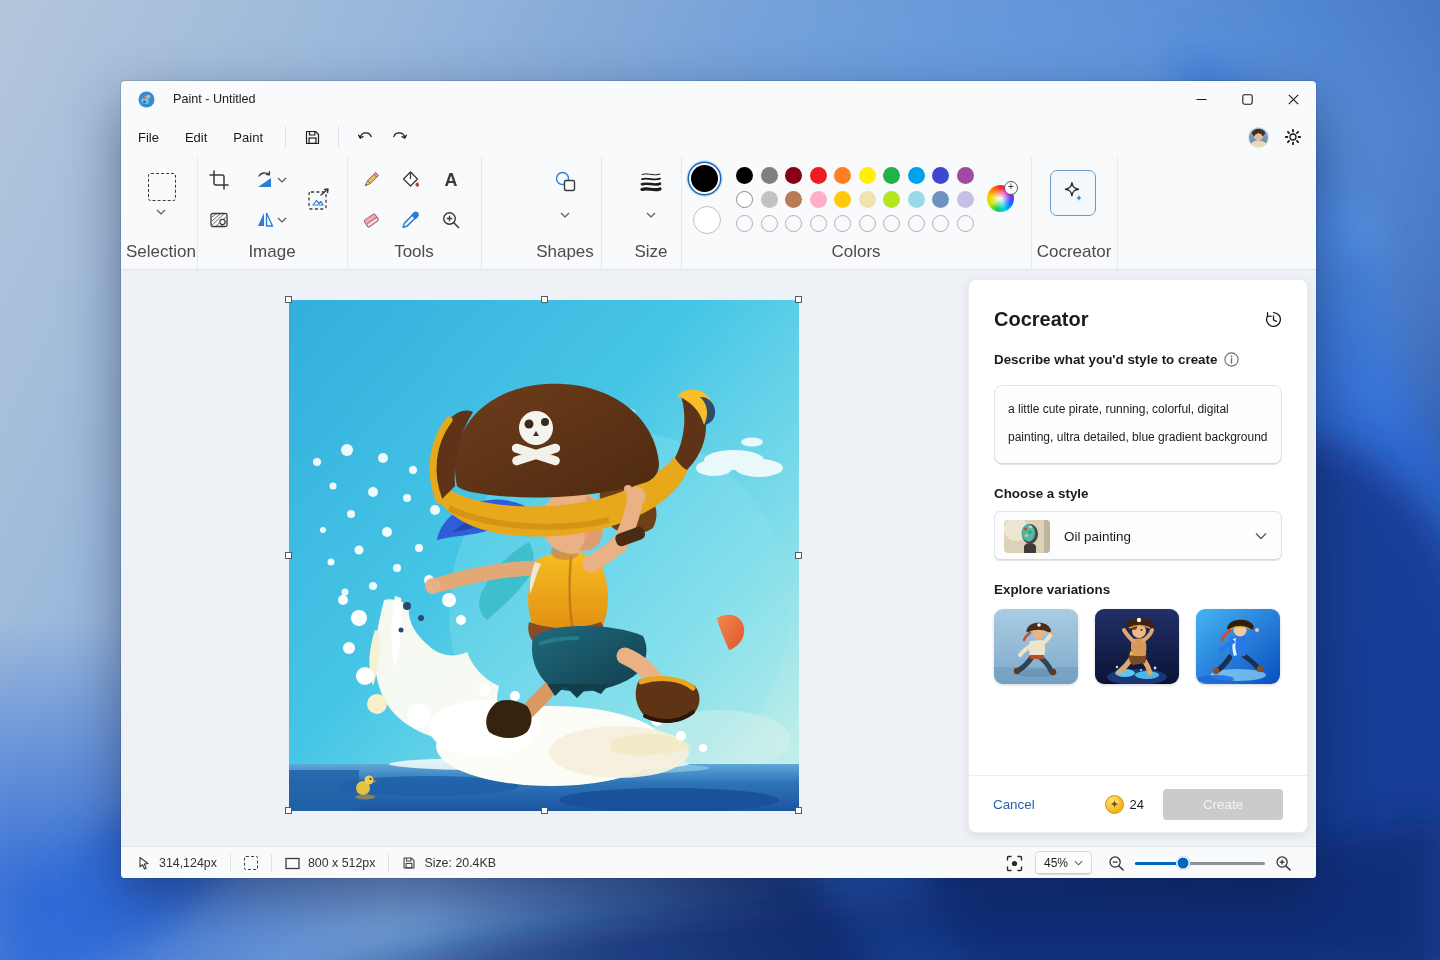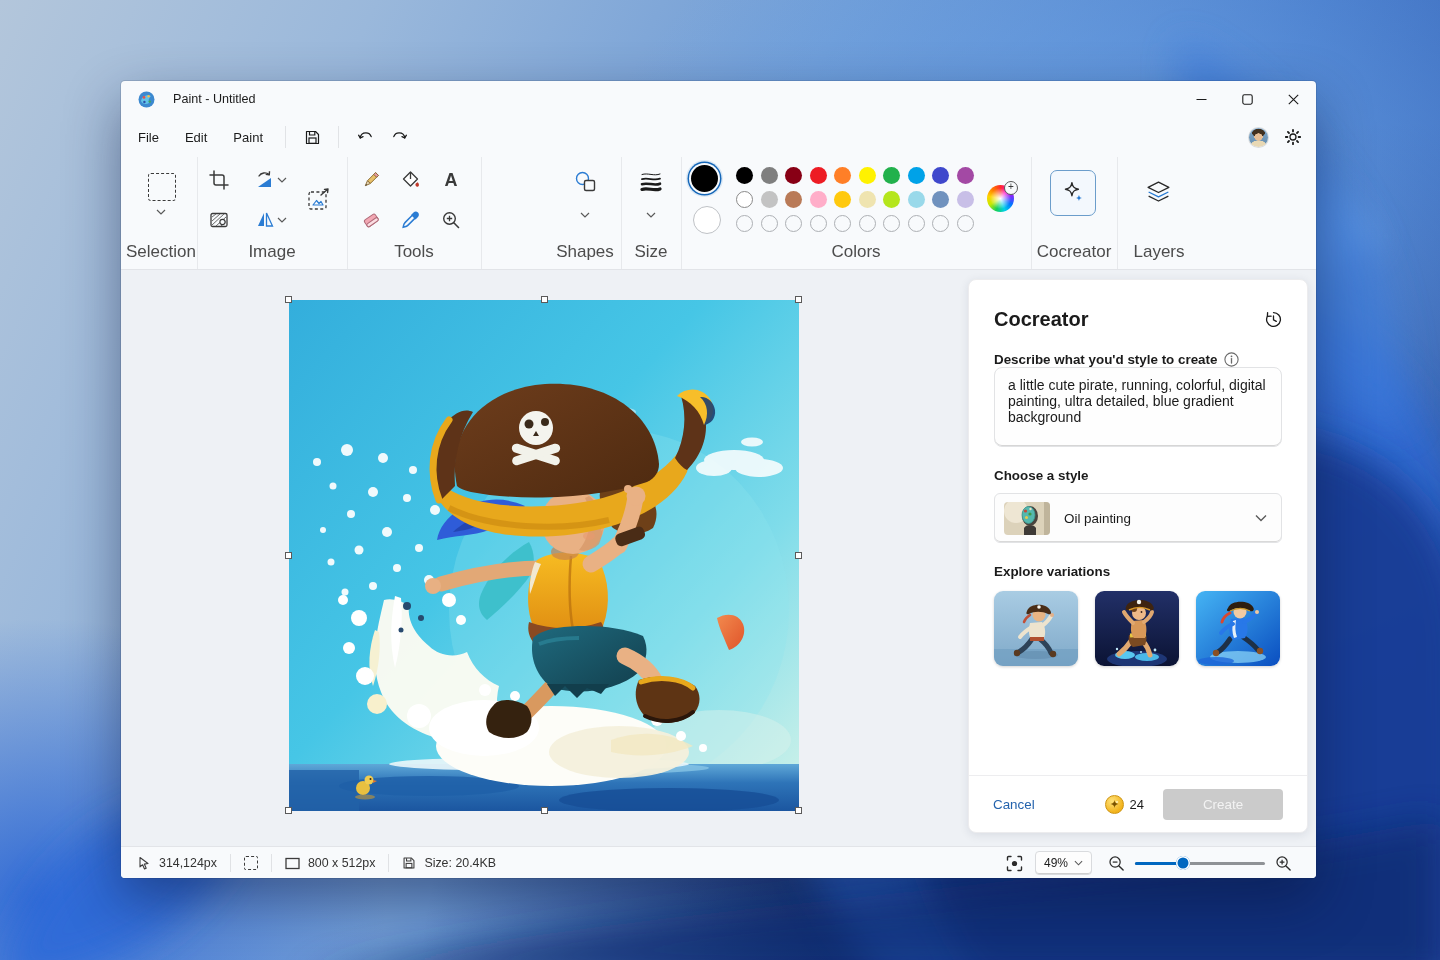--- a/index.html
+++ b/index.html
@@ -59,22 +59,22 @@
   .canvas-wrap{position:absolute;left:168px;top:30px;width:510px;height:511px;}
   .canvas-svg{display:block;width:510px;height:511px;}
   .handle{position:absolute;width:7px;height:7px;background:#fff;border:1px solid #5A5A5A;box-sizing:border-box;}
   
   .panel{position:absolute;left:847px;top:9px;width:340px;height:554px;background:#FFFFFF;border:1px solid #ECECEE;border-radius:8px;
     box-shadow:0 2px 10px rgba(30,40,70,.10);box-sizing:border-box;}
   .panel-inner{padding:28px 25px 0 25px;position:relative;}
   .panel-title{font-size:20px;font-weight:700;color:#1b1b1b;}
   .history-btn{position:absolute;right:22px;top:27px;width:24px;height:24px;display:flex;align-items:center;justify-content:center;border-radius:4px;}
   .field-label{margin-top:21px;font-size:13.4px;font-weight:700;color:#1b1b1b;display:flex;align-items:center;gap:7px;}
-  .prompt-box{margin-top:0;height:60px;border:1px solid #E2E3E5;border-radius:8px;background:#FEFEFE;padding:9px 13px;
-    font-size:14px;line-height:16px;color:#1b1b1b;box-shadow:inset 0 -1px 0 #D6D6D6;}
+  .prompt-box{margin-top:18px;height:60px;border:1px solid #E2E3E5;border-radius:8px;background:#FEFEFE;padding:9px 13px;
+    font-size:12px;line-height:28px;color:#1b1b1b;box-shadow:inset 0 -1px 0 #D6D6D6;}
   .style-drop{margin-top:10px;height:48px;border:1px solid #E2E3E5;border-radius:6px;background:#FDFDFD;display:flex;align-items:center;padding:0 14px 0 9px;box-shadow:inset 0 -1px 0 #D9D9D9;}
   .style-thumb{width:46px;height:33px;border-radius:4px;overflow:hidden;flex:0 0 auto;}
   .style-name{margin-left:14px;font-size:13.4px;color:#1b1b1b;flex:1;}
   .variations{margin-top:12px;display:flex;gap:17px;}
   .var-thumb{width:84px;height:75px;border-radius:9px;overflow:hidden;box-shadow:0 1px 3px rgba(0,0,0,.18);}
   .panel-footer{position:absolute;left:0;right:0;bottom:0;height:57px;border-top:1px solid #EDEDEF;display:flex;align-items:center;padding:0 24px;box-sizing:border-box;}
   .cancel-link{font-size:13.4px;color:#2463AD;}
   .coin{width:17px;height:17px;border-radius:50%;background:radial-gradient(circle at 35% 30%,#FFE27A,#F2B31C 70%);border:1px solid #CE9410;display:flex;align-items:center;justify-content:center;}
   .credits-num{font-size:13px;color:#1b1b1b;margin-left:6px;}
   .create-btn{margin-left:19px;width:120px;height:31px;border-radius:4px;background:#CBCBCB;border:none;color:#F3F3F3;font-size:13.4px;font-family:inherit;}
@@ -248,21 +248,21 @@
         </svg>
         <svg class="ricon" style="left:94px;top:53px;" width="20" height="20" viewBox="0 0 20 20">
           <circle cx="8.5" cy="8.5" r="5.8" fill="none" stroke="#3A3A3A" stroke-width="1.4"></circle>
           <path d="M12.8 12.8 L17.5 17.5" stroke="#3A3A3A" stroke-width="1.6" stroke-linecap="round"></path>
           <path d="M8.5 5.8 V11.2 M5.8 8.5 H11.2" stroke="#3A3A3A" stroke-width="1.3"></path>
         </svg>
         <div class="rlabel">Tools</div>
       </div>
 
 
-      <div class="rgroup" style="left:428px;width:72px;">
+      <div class="rgroup" style="left:408px;width:72px;">
         <svg class="ricon" style="left:25px;top:13px;" width="23" height="23" viewBox="0 0 23 23">
           <circle cx="8.5" cy="8.5" r="6" fill="none" stroke="#2B7CD3" stroke-width="1.4"></circle>
           <rect x="10.5" y="10.5" width="10" height="10" rx="1.5" fill="#F8FAFC" stroke="#3A3A3A" stroke-width="1.4"></rect>
         </svg>
         <svg class="ricon chev" style="left:31px;top:55px;" width="10" height="6" viewBox="0 0 10 6">
             <path d="M1 1 L5 5 L9 1" fill="none" stroke="#5A5A5A" stroke-width="1.2"></path>
           </svg>
         <div class="rlabel">Shapes</div>
       </div>
 
@@ -326,28 +326,20 @@
       <div class="rgroup" style="left:910px;width:86px;">
         <div class="cocreator-btn">
           <svg width="26" height="26" viewBox="0 0 24 24">
             <path d="M11 2.5 C11.6 6.5 13 7.9 17 8.5 C13 9.1 11.6 10.5 11 14.5 C10.4 10.5 9 9.1 5 8.5 C9 7.9 10.4 6.5 11 2.5 Z" fill="none" stroke="#2A2A2A" stroke-width="1.3" stroke-linejoin="round"></path>
             <path d="M17.5 13.5 C17.8 15.5 18.5 16.2 20.5 16.5 C18.5 16.8 17.8 17.5 17.5 19.5 C17.2 17.5 16.5 16.8 14.5 16.5 C16.5 16.2 17.2 15.5 17.5 13.5 Z" fill="#2B7CD3"></path>
           </svg>
         </div>
         <div class="rlabel">Cocreator</div>
       </div>
 
-      <div class="rgroup last" style="left:996px;width:84px;">
-        <svg class="ricon" style="left:28px;top:22px;" width="27" height="27" viewBox="0 0 26 26">
-          <path d="M13 3 L23 8 L13 13 L3 8 Z" fill="none" stroke="#2A2A2A" stroke-width="1.3" stroke-linejoin="round"></path>
-          <path d="M3.5 12.5 L13 17.2 L22.5 12.5" fill="none" stroke="#2B7CD3" stroke-width="1.3" stroke-linejoin="round"></path>
-          <path d="M3.5 16.5 L13 21.2 L22.5 16.5" fill="none" stroke="#2A2A2A" stroke-width="1.3" stroke-linejoin="round"></path>
-        </svg>
-        <div class="rlabel">Layers</div>
-      </div>
     </div>
 
     <div class="workspace">
 
       <div class="canvas-wrap">
         <svg class="canvas-svg" viewBox="0 0 510 511">
           <defs>
             <linearGradient id="sky" x1="0" y1="0" x2="1" y2="0.9">
               <stop offset="0" stop-color="#33AEDC"></stop>
                 <stop offset="0.45" stop-color="#46C6E6"></stop>
@@ -702,21 +694,21 @@
       </div>
 
       <div class="sb-right">
         <svg width="17" height="17" viewBox="0 0 17 17" style="margin-right:12px;">
           <g fill="none" stroke="#2A2A2A" stroke-width="1.4" stroke-linecap="round">
             <path d="M1.5 5 V2.5 A1 1 0 0 1 2.5 1.5 H5 M12 1.5 H14.5 A1 1 0 0 1 15.5 2.5 V5 M15.5 12 V14.5 A1 1 0 0 1 14.5 15.5 H12 M5 15.5 H2.5 A1 1 0 0 1 1.5 14.5 V12"></path>
           </g>
           <circle cx="8.5" cy="8.5" r="2.6" fill="#2A2A2A"></circle>
         </svg>
         <div class="zoom-select">
-          <span>49%</span>
+          <span>45%</span>
           <svg width="9" height="6" viewBox="0 0 10 6">
               <path d="M1 1 L5 5 L9 1" fill="none" stroke="#5A5A5A" stroke-width="1.2"></path>
             </svg>
         </div>
         <svg width="17" height="17" viewBox="0 0 18 18" style="margin-left:16px;">
           <circle cx="7.5" cy="7.5" r="5.4" fill="none" stroke="#2A2A2A" stroke-width="1.3"></circle>
           <path d="M11.6 11.6 L16 16" stroke="#2A2A2A" stroke-width="1.5" stroke-linecap="round"></path>
           <path d="M5 7.5 H10" stroke="#2A2A2A" stroke-width="1.3"></path>
         </svg>
         <div class="slider">

